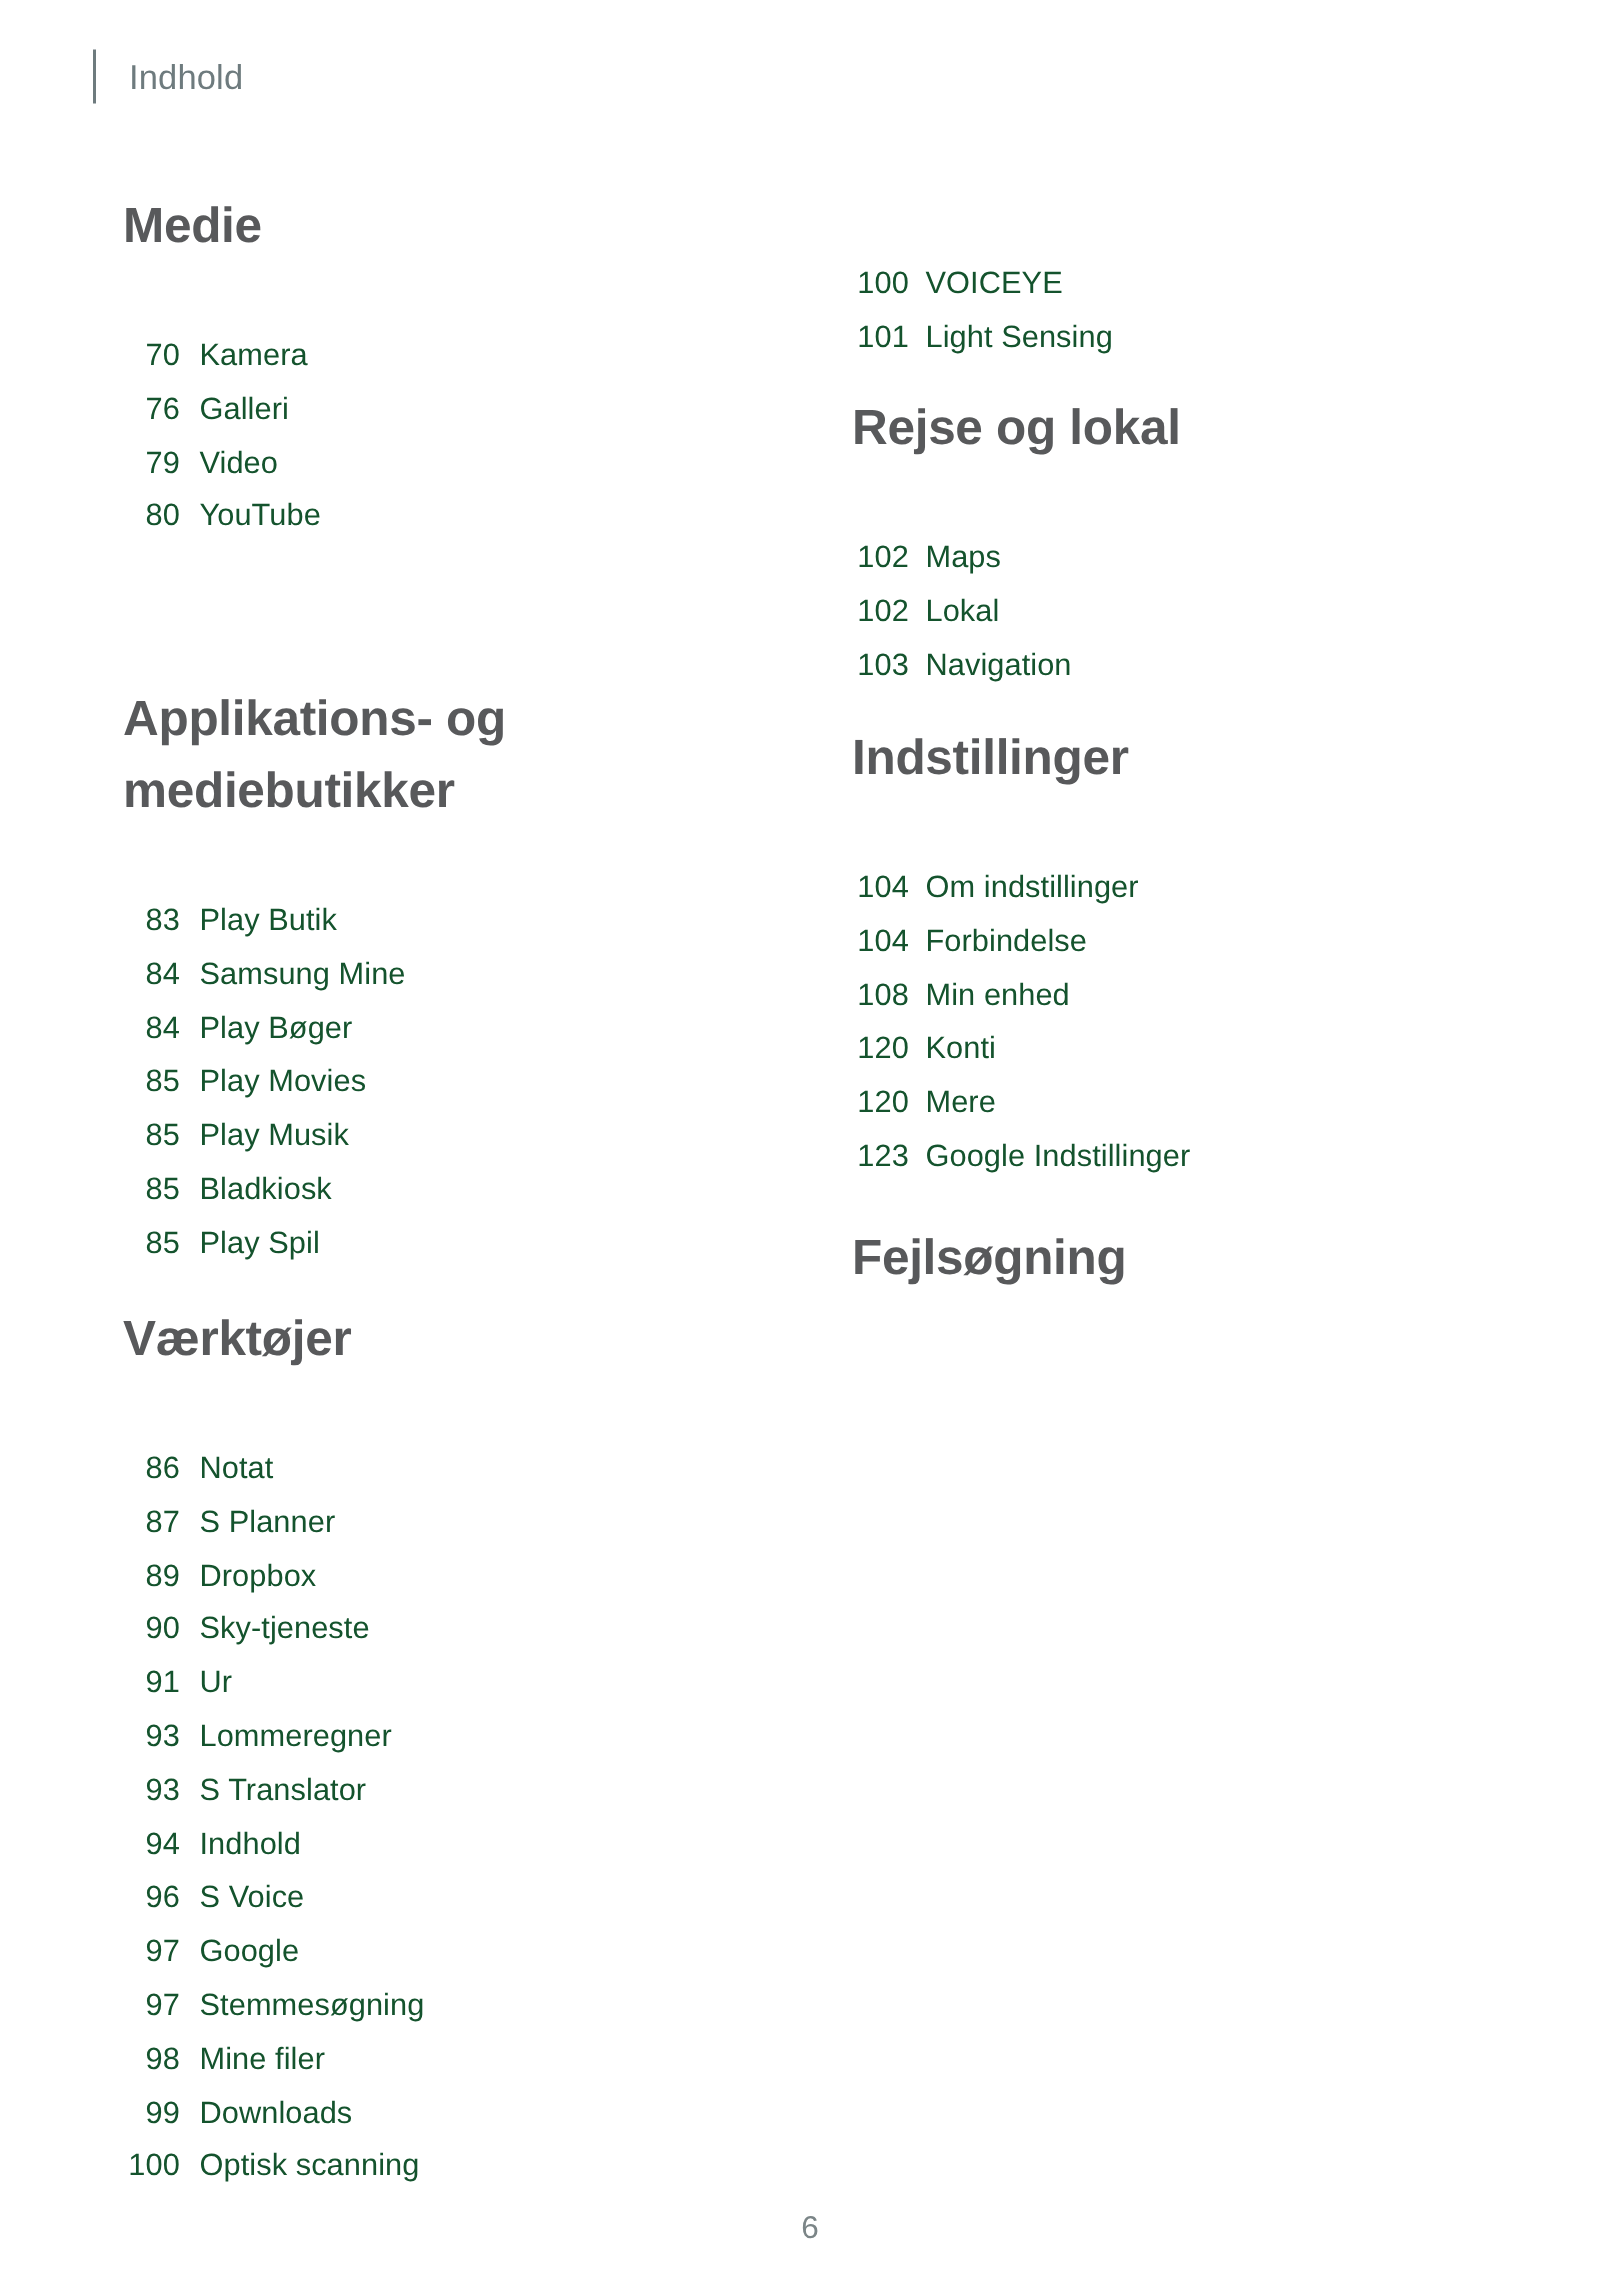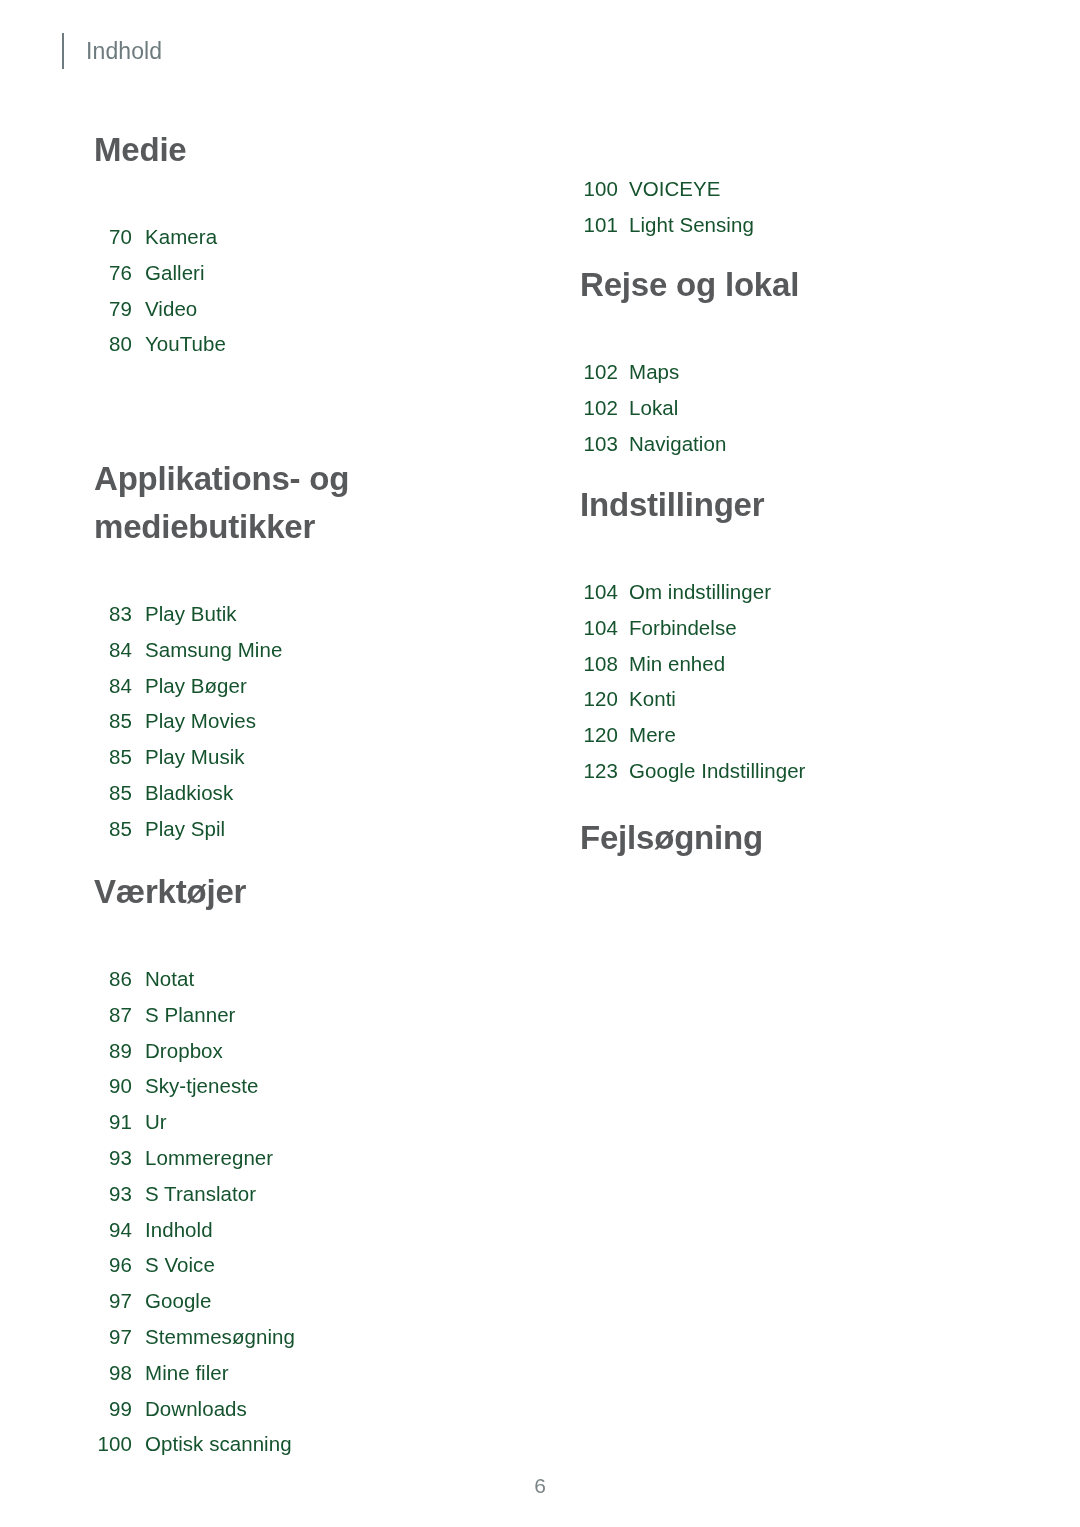--- a/index.html
+++ b/index.html
@@ -37,21 +37,21 @@
     font-size: 23px;
     font-weight: 400;
     color: #6e7b7e;
     letter-spacing: 0.1px;
     line-height: 1;
   }
 
   
   .columns {
     position: absolute;
-    left: 12px;
+    left: 0;
     top: 0;
     width: 868px;
     height: 1440px;
   }
   .col {
     position: absolute;
     top: 0;
     width: 430px;
   }
   .col-left  { left: 82px; }

